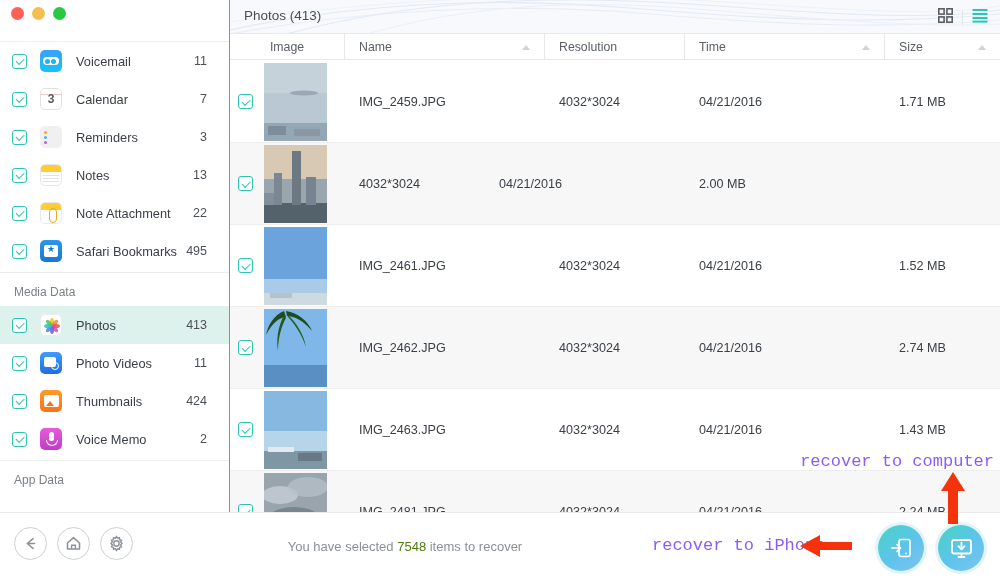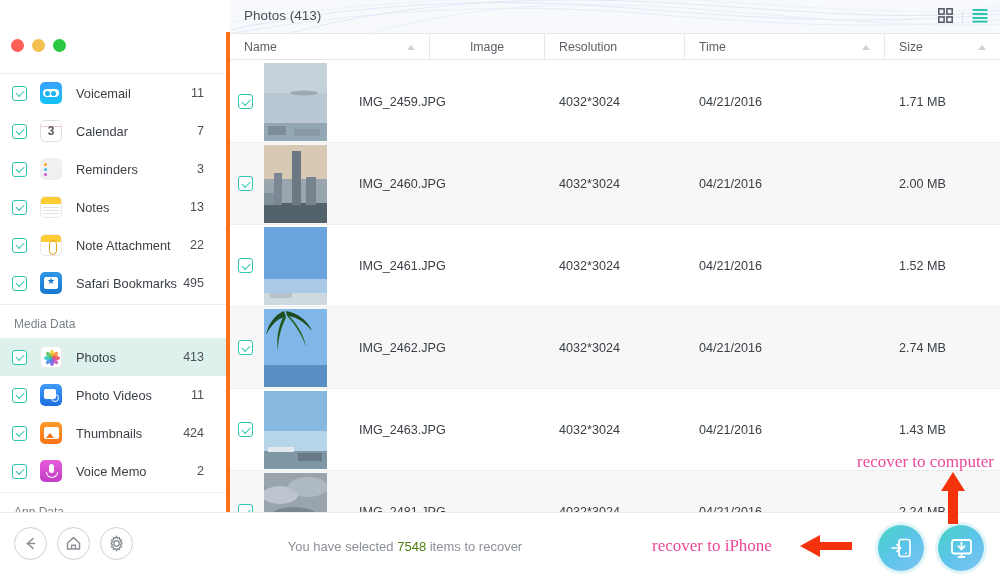--- a/index.html
+++ b/index.html
@@ -14,23 +14,22 @@
     width: 1000px; height: 581px;
     background: #fff;
     overflow: hidden;
   }
 
   
   #sidebar {
     position: absolute; left: 0; top: 0;
     width: 230px; height: 512px;
     background: #ffffff;
-    border-right: 4px solid #f97316;
+    border-right: 1px solid #f97316;
     overflow: hidden;
-    margin-top: 32px;
   }
   #window-controls {
     position: absolute; left: 11px; top: 7px;
     display: flex; gap: 8px; z-index: 5;
   }
   .wc { width: 13px; height: 13px; border-radius: 50%;
         display: flex; align-items: center; justify-content: center;
         font-size: 9px; line-height: 1; color: rgba(0,0,0,.45); font-weight: bold; }
   .wc-close { background: #ff5f57; }
   .wc-min   { background: #f5bf4f; }
@@ -272,22 +271,22 @@
     width: 46px; height: 46px; border-radius:50%;
     background: linear-gradient(140deg,#46d4c4 0%, #5fc3ec 55%, #7fc4f0 100%);
     display:flex; align-items:center; justify-content:center;
     box-shadow: 0 0 0 3px rgba(90,200,220,.18);
     cursor:pointer;
   }
 
   
   .anno {
     position:absolute; z-index: 40;
-    font-family: Liberation Serif, serif;
-    font-size: 17px; color:#ec4899; white-space:nowrap;
+    font-family: Liberation Mono, monospace;
+    font-size: 17px; color:#8b5cf6; white-space:nowrap;
     text-shadow:
       -1.4px -1.4px 0 #fff,  1.4px -1.4px 0 #fff,
       -1.4px  1.4px 0 #fff,  1.4px  1.4px 0 #fff,
        0 -1.6px 0 #fff, 0 1.6px 0 #fff, -1.6px 0 0 #fff, 1.6px 0 0 #fff;
   }
   #anno-computer { right: 6px; top: 452px; }
   #anno-iphone   { left: 652px; top: 536px; }
   #arrow-up   { position:absolute; left: 936px; top: 470px; z-index:40; }
   #arrow-left { position:absolute; left: 798px; top: 533px; z-index:40; }
 </style>
@@ -416,26 +415,26 @@
             <rect x="0.5" y="1" width="15" height="2" fill="#2ec4b0"></rect>
             <rect x="0.5" y="5" width="15" height="2" fill="#2ec4b0"></rect>
             <rect x="0.5" y="9" width="15" height="2" fill="#2ec4b0"></rect>
             <rect x="0.5" y="12.6" width="15" height="2" fill="#2ec4b0"></rect>
           </svg>
         </span>
       </div>
     </div>
 
     <div id="table-header">
+        <div class="th col-img">
+          <span>Image</span>
+        </div>
         <div class="th col-name">
           <span>Name</span>
           <span class="sortarrow"></span>
-        </div>
-        <div class="th col-img">
-          <span>Image</span>
         </div>
         <div class="th col-res">
           <span>Resolution</span>
         </div>
         <div class="th col-time">
           <span>Time</span>
           <span class="sortarrow"></span>
         </div>
         <div class="th col-size">
           <span>Size</span>
@@ -467,21 +466,20 @@
             <span class="thumb"><svg width="63" height="78" viewBox="0 0 63 78" preserveAspectRatio="none">
                 <rect width="63" height="78" fill="#d8c9b4"></rect>
                 <rect y="34" width="63" height="26" fill="#9aa6ae"></rect>
                 <rect y="58" width="63" height="20" fill="#54626c"></rect>
                 <rect x="28" y="6" width="9" height="54" fill="#6c7882"></rect>
                 <rect x="10" y="28" width="8" height="32" fill="#7b8792"></rect>
                 <rect x="42" y="32" width="10" height="28" fill="#77838e"></rect>
                 <rect x="0" y="48" width="10" height="12" fill="#82909b"></rect>
               </svg></span>
           </div>
-          <div class="cell c-name">IMG_2460.JPG</div>
           <div class="cell c-res">4032*3024</div>
           <div class="cell c-time">04/21/2016</div>
           <div class="cell c-size">2.00 MB</div>
         </div>
         <div class="row">
           <div class="cell c-img">
             <span class="row-cb"></span>
             <span class="thumb"><svg width="63" height="78" viewBox="0 0 63 78" preserveAspectRatio="none">
                 <rect width="63" height="78" fill="#6ba3dd"></rect>
                 <rect y="0" width="63" height="52" fill="#6ba3dd"></rect>

